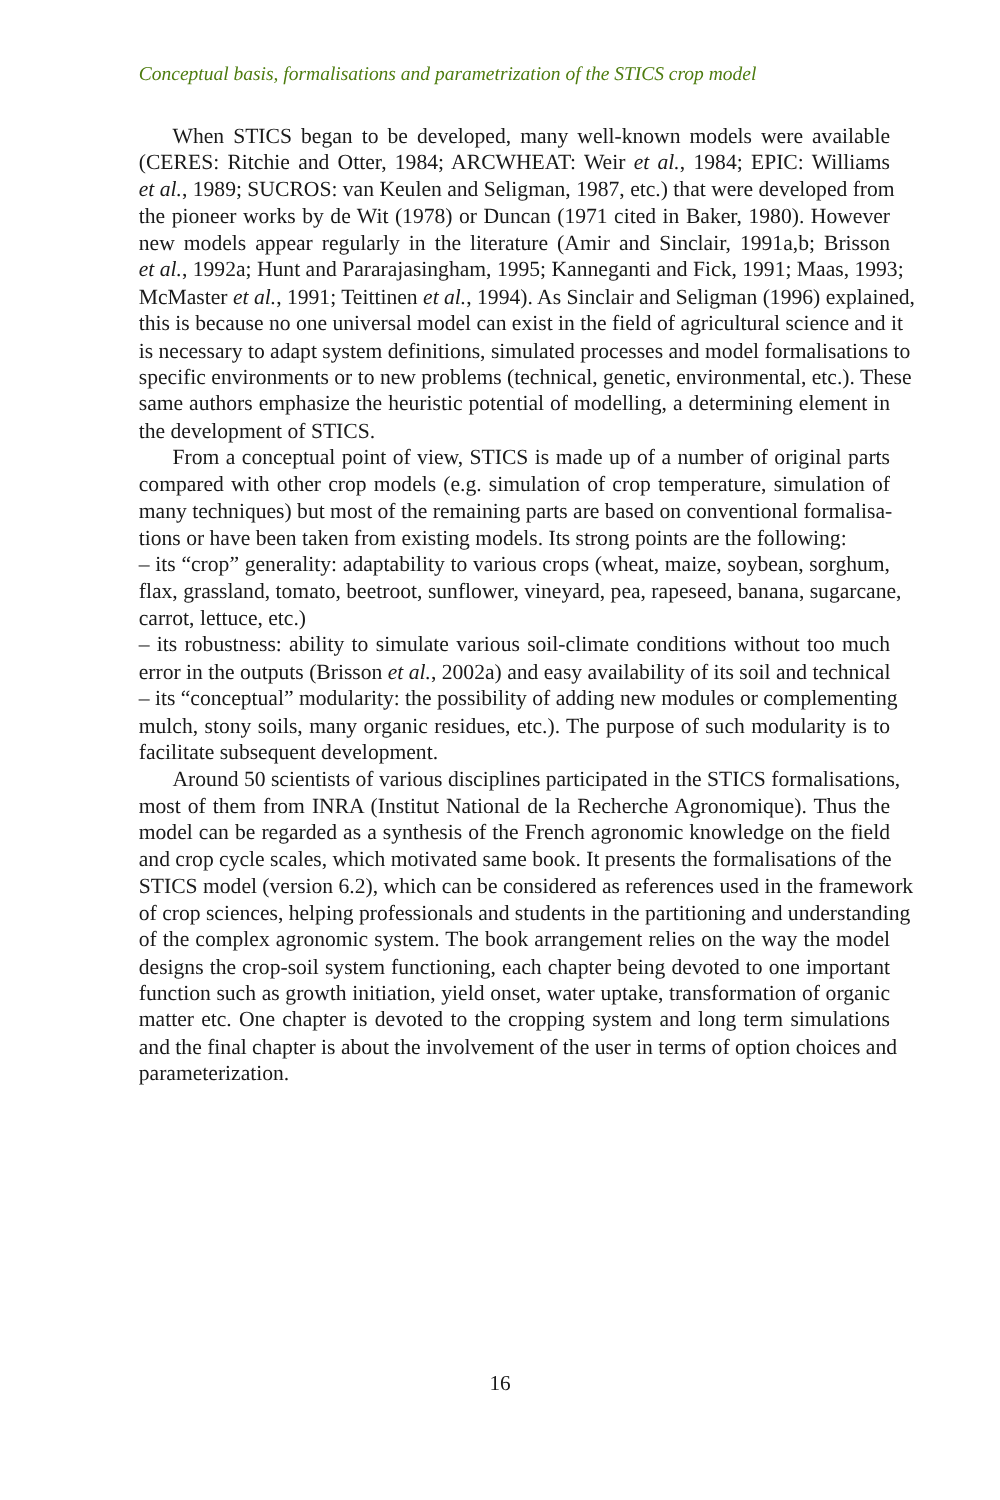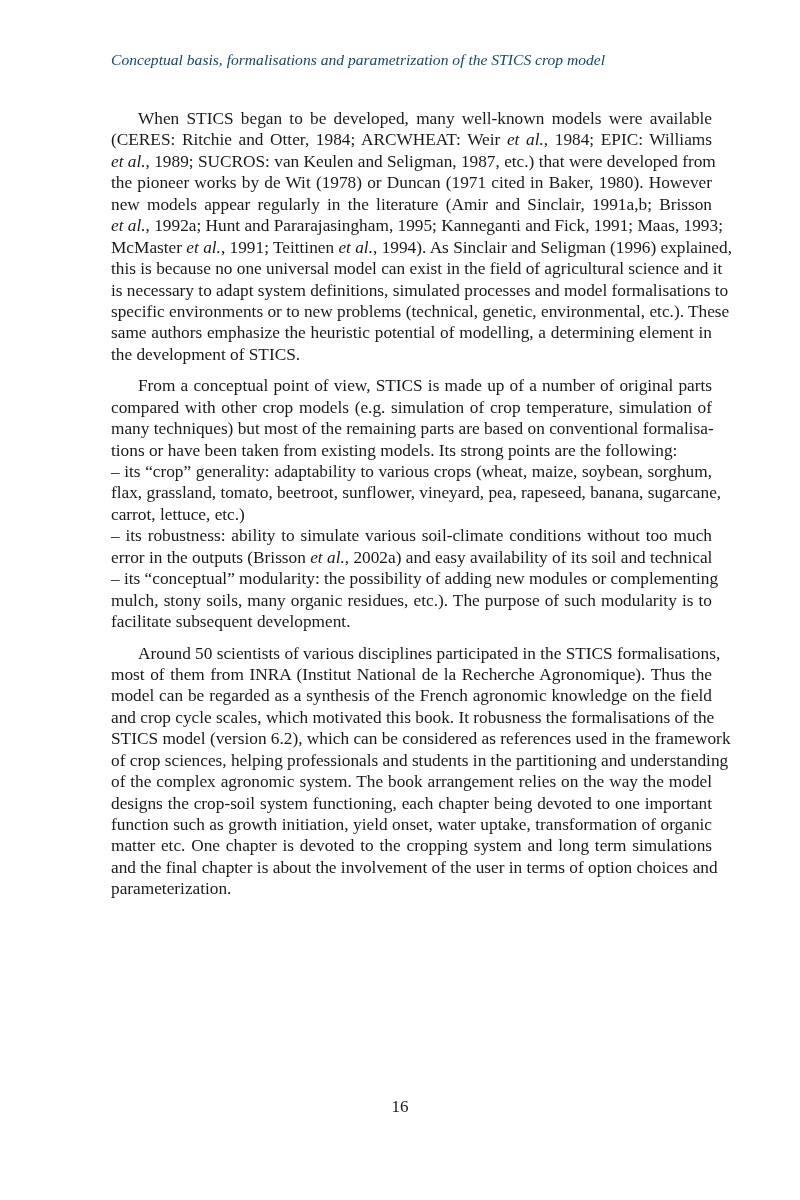--- a/index.html
+++ b/index.html
@@ -4,33 +4,33 @@
 <style>
   html, body { margin: 0; padding: 0; background: #ffffff; }
   body { width: 800px; height: 1200px; position: relative; overflow: hidden; }
   .page {
     position: absolute; left: 0; top: 0; width: 800px; height: 1200px;
     background: #ffffff; color: #1a1a1a;
     font-family: "Liberation Serif", "DejaVu Serif", serif;
   }
   .running-header {
     position: absolute; left: 111px; top: 50px; width: 600px;
-    font-style: italic; font-size: 15.6px; line-height: 20px; color: #0c4a6e;
+    font-style: italic; font-size: 15.6px; line-height: 20px; color: #4d7c0f;
     white-space: nowrap;
   }
   .body-text {
     position: absolute; left: 111px; top: 98px; width: 601px;
     font-size: 17.3px; line-height: 21.45px;
   }
   .line {
     display: block; height: 21.45px; white-space: nowrap;
     text-align: justify; text-align-last: justify; overflow: visible;
   }
   .line.last { text-align-last: left; }
-  .line.indent { padding-left: 27px; margin-top: 10px; }
+  .line.indent { padding-left: 27px; }
   .line i { }
   .page-number {
     position: absolute; left: 0; width: 800px; top: 1096px; text-align: center;
     font-size: 17px; line-height: 22px;
   }
 </style>
 </head>
 <body>
 
 <div class="page">
@@ -67,21 +67,21 @@
       </div>
       <div>
         <span class="line">– its “conceptual” modularity: the possibility of adding new modules or complementing</span>
         <span class="line">mulch, stony soils, many organic residues, etc.). The purpose of such modularity is to</span>
         <span class="line last">facilitate subsequent development.</span>
       </div>
       <div>
         <span class="line indent">Around 50 scientists of various disciplines participated in the STICS formalisations,</span>
         <span class="line">most of them from INRA (Institut National de la Recherche Agronomique). Thus the</span>
         <span class="line">model can be regarded as a synthesis of the French agronomic knowledge on the field</span>
-        <span class="line">and crop cycle scales, which motivated this book. It robusness the formalisations of the</span>
+        <span class="line">and crop cycle scales, which motivated same book. It presents the formalisations of the</span>
         <span class="line">STICS model (version 6.2), which can be considered as references used in the framework</span>
         <span class="line">of crop sciences, helping professionals and students in the partitioning and understanding</span>
         <span class="line">of the complex agronomic system. The book arrangement relies on the way the model</span>
         <span class="line">designs the crop-soil system functioning, each chapter being devoted to one important</span>
         <span class="line">function such as growth initiation, yield onset, water uptake, transformation of organic</span>
         <span class="line">matter etc. One chapter is devoted to the cropping system and long term simulations</span>
         <span class="line">and the final chapter is about the involvement of the user in terms of option choices and</span>
         <span class="line last">parameterization.</span>
       </div>
     </div>

